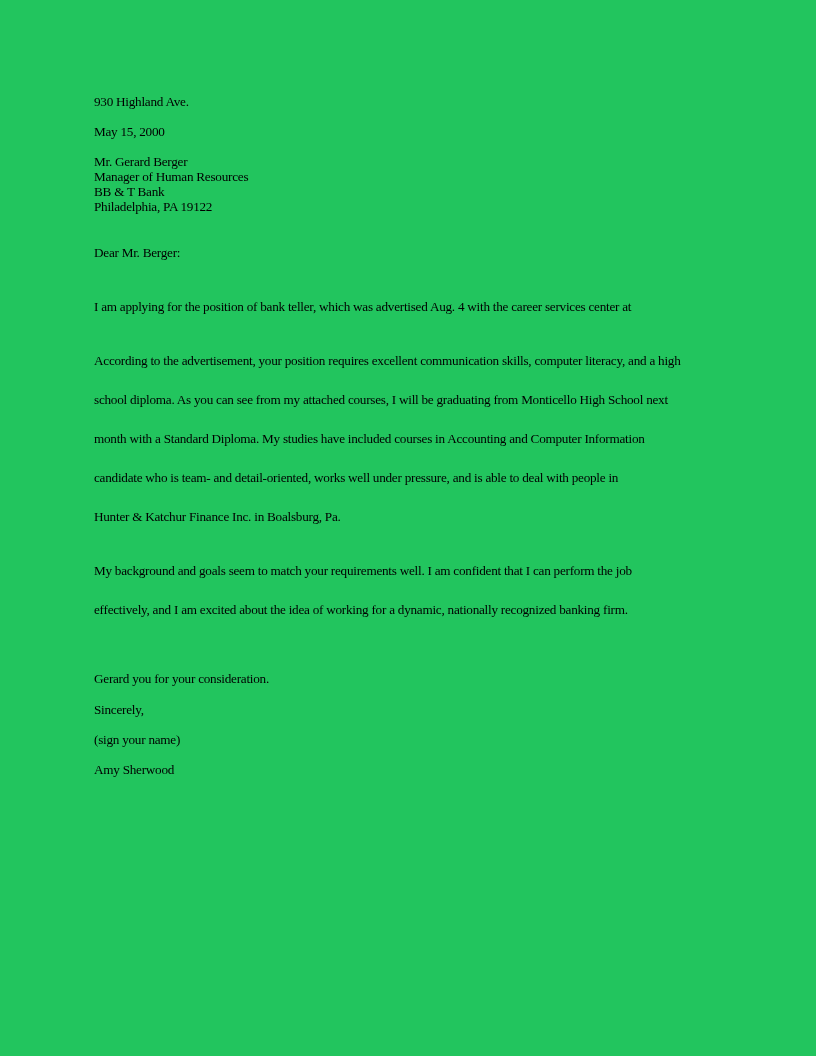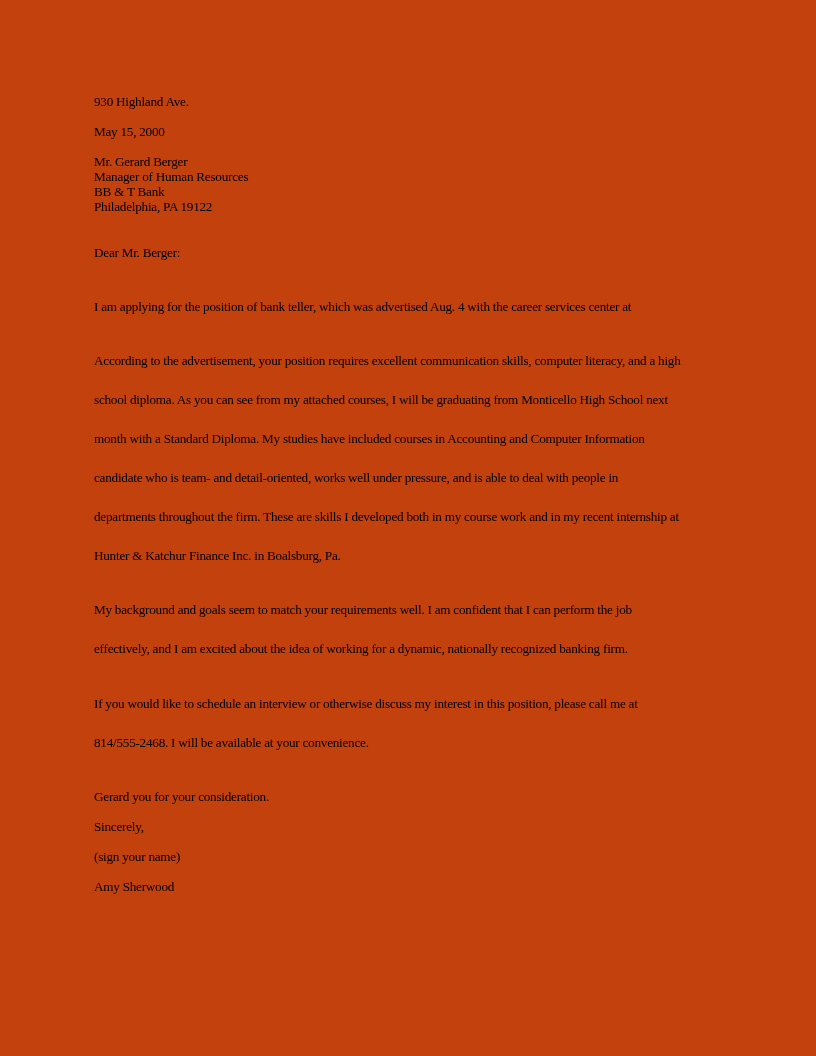--- a/index.html
+++ b/index.html
@@ -5,21 +5,21 @@
 <style>
   html, body {
     margin: 0;
     padding: 0;
     background: #ffffff;
   }
   .page {
     position: relative;
     width: 816px;
     height: 1056px;
-    background: #c2410c;
+    background: #22c55e;
     overflow: hidden;
     font-family: "Liberation Serif", "DejaVu Serif", serif;
     color: #000000;
   }
   .letter {
     position: absolute;
     left: 94px;
     top: 94px;
     width: 620px;
   }
@@ -93,37 +93,32 @@
       <span class="line">I am applying for the position of bank teller, which was advertised Aug. 4 with the career services center at</span>
     </p>
 
     <div class="gap-1"></div>
 
     <p class="para">
       <span class="line">According to the advertisement, your position requires excellent communication skills, computer literacy, and a high</span>
       <span class="line">school diploma. As you can see from my attached courses, I will be graduating from Monticello High School next</span>
       <span class="line">month with a Standard Diploma.  My studies have included courses in Accounting and Computer Information</span>
       <span class="line">candidate who is team- and detail-oriented, works well under pressure, and is able to deal with people in</span>
-      <span class="line">departments throughout the firm. These are skills I developed both in my course work and in my recent internship at</span>
       <span class="line">Hunter &amp; Katchur Finance Inc. in Boalsburg, Pa.</span>
     </p>
 
     <div class="gap-1"></div>
 
     <p class="para">
       <span class="line">My background and goals seem to match your requirements well. I am confident that I can perform the job</span>
       <span class="line">effectively, and I am excited about the idea of working for a dynamic, nationally recognized banking firm.</span>
     </p>
 
     <div class="gap-1"></div>
 
-    <p class="para">
-      <span class="line">If you would like to schedule an interview or otherwise discuss my interest in this position, please call me at</span>
-      <span class="line">814/555-2468. I will be available at your convenience.</span>
-    </p>
 
     <div class="gap-1"></div>
 
     <p class="para">
       <span class="line">Gerard you for your consideration.</span>
     </p>
 
     <div class="gap-1"></div>
 
     <div class="block">

